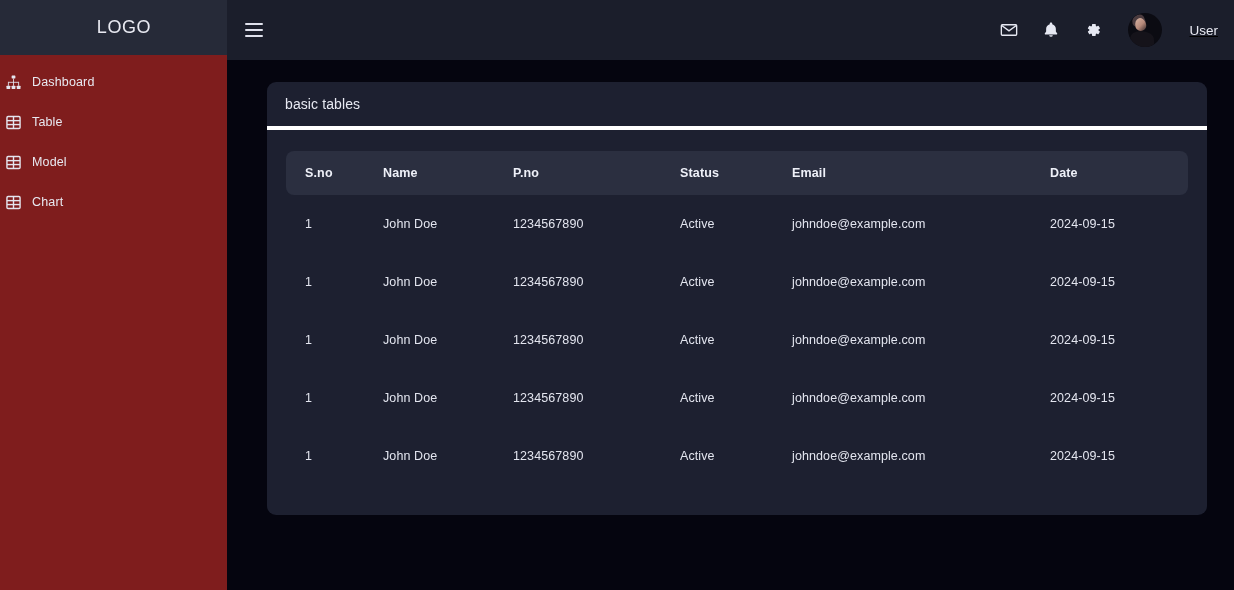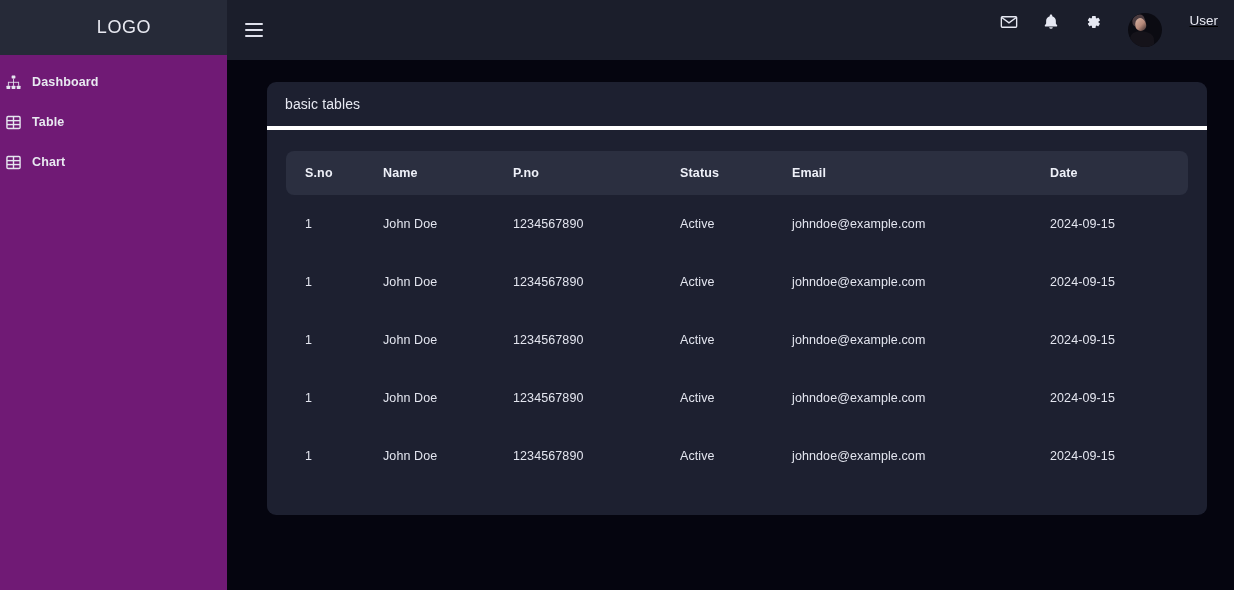--- a/index.html
+++ b/index.html
@@ -18,21 +18,21 @@
     height: 590px;
     background: #05050f;
   }
 
   
   #sidebar {
     position: absolute;
     left: 0; top: 0;
     width: 248px;
     height: 590px;
-    background: #701a75;
+    background: #7f1d1d;
   }
 
   #sidebar-logo-area {
     height: 55px;
     background: #262a38;
     display: flex;
     align-items: center;
     justify-content: center;
   }
 
@@ -63,21 +63,21 @@
     display: flex;
     align-items: center;
     justify-content: center;
     color: #e4e5ef;
   }
   .nav-icon svg { display: block; }
 
   .nav-label {
     color: #e8e9f1;
     font-size: 12.5px;
-    font-weight: 700;
+    font-weight: 400;
     letter-spacing: 0.15px;
   }
 
   
   #topbar {
     position: absolute;
     left: 227px; top: 0;
     width: 1007px;
     height: 60px;
     background: #1b1e2b;
@@ -99,21 +99,21 @@
   #hamburger-button span {
     display: block;
     height: 2px;
     width: 18px;
     background: #dfe1ec;
     border-radius: 1px;
   }
 
   #topbar-right {
     display: flex;
-    align-items: flex-start;
+    align-items: center;
     gap: 24px;
     text-decoration: underline;
   }
 
   .topbar-icon {
     color: #e6e8f2;
     display: flex;
     align-items: center;
     justify-content: center;
     cursor: pointer;
@@ -289,20 +289,31 @@
             <line x1="1" y1="6" x2="15" y2="6"></line>
             <line x1="1" y1="10.2" x2="15" y2="10.2"></line>
             <line x1="8" y1="1.6" x2="8" y2="14.4"></line>
           </svg>
         </span>
         <span class="nav-label">Table</span>
       </div>
 
 
 
+      <div class="nav-item">
+        <span class="nav-icon">
+          <svg width="15" height="15" viewBox="0 0 16 16" fill="none" stroke="currentColor" stroke-width="1.5">
+            <rect x="1" y="1.6" width="14" height="12.8" rx="1.2"></rect>
+            <line x1="1" y1="6" x2="15" y2="6"></line>
+            <line x1="1" y1="10.2" x2="15" y2="10.2"></line>
+            <line x1="8" y1="1.6" x2="8" y2="14.4"></line>
+          </svg>
+        </span>
+        <span class="nav-label">Model</span>
+      </div>
 
       <div class="nav-item">
         <span class="nav-icon">
           <svg width="15" height="15" viewBox="0 0 16 16" fill="none" stroke="currentColor" stroke-width="1.5">
             <rect x="1" y="1.6" width="14" height="12.8" rx="1.2"></rect>
             <line x1="1" y1="6" x2="15" y2="6"></line>
             <line x1="1" y1="10.2" x2="15" y2="10.2"></line>
             <line x1="8" y1="1.6" x2="8" y2="14.4"></line>
           </svg>
         </span>

